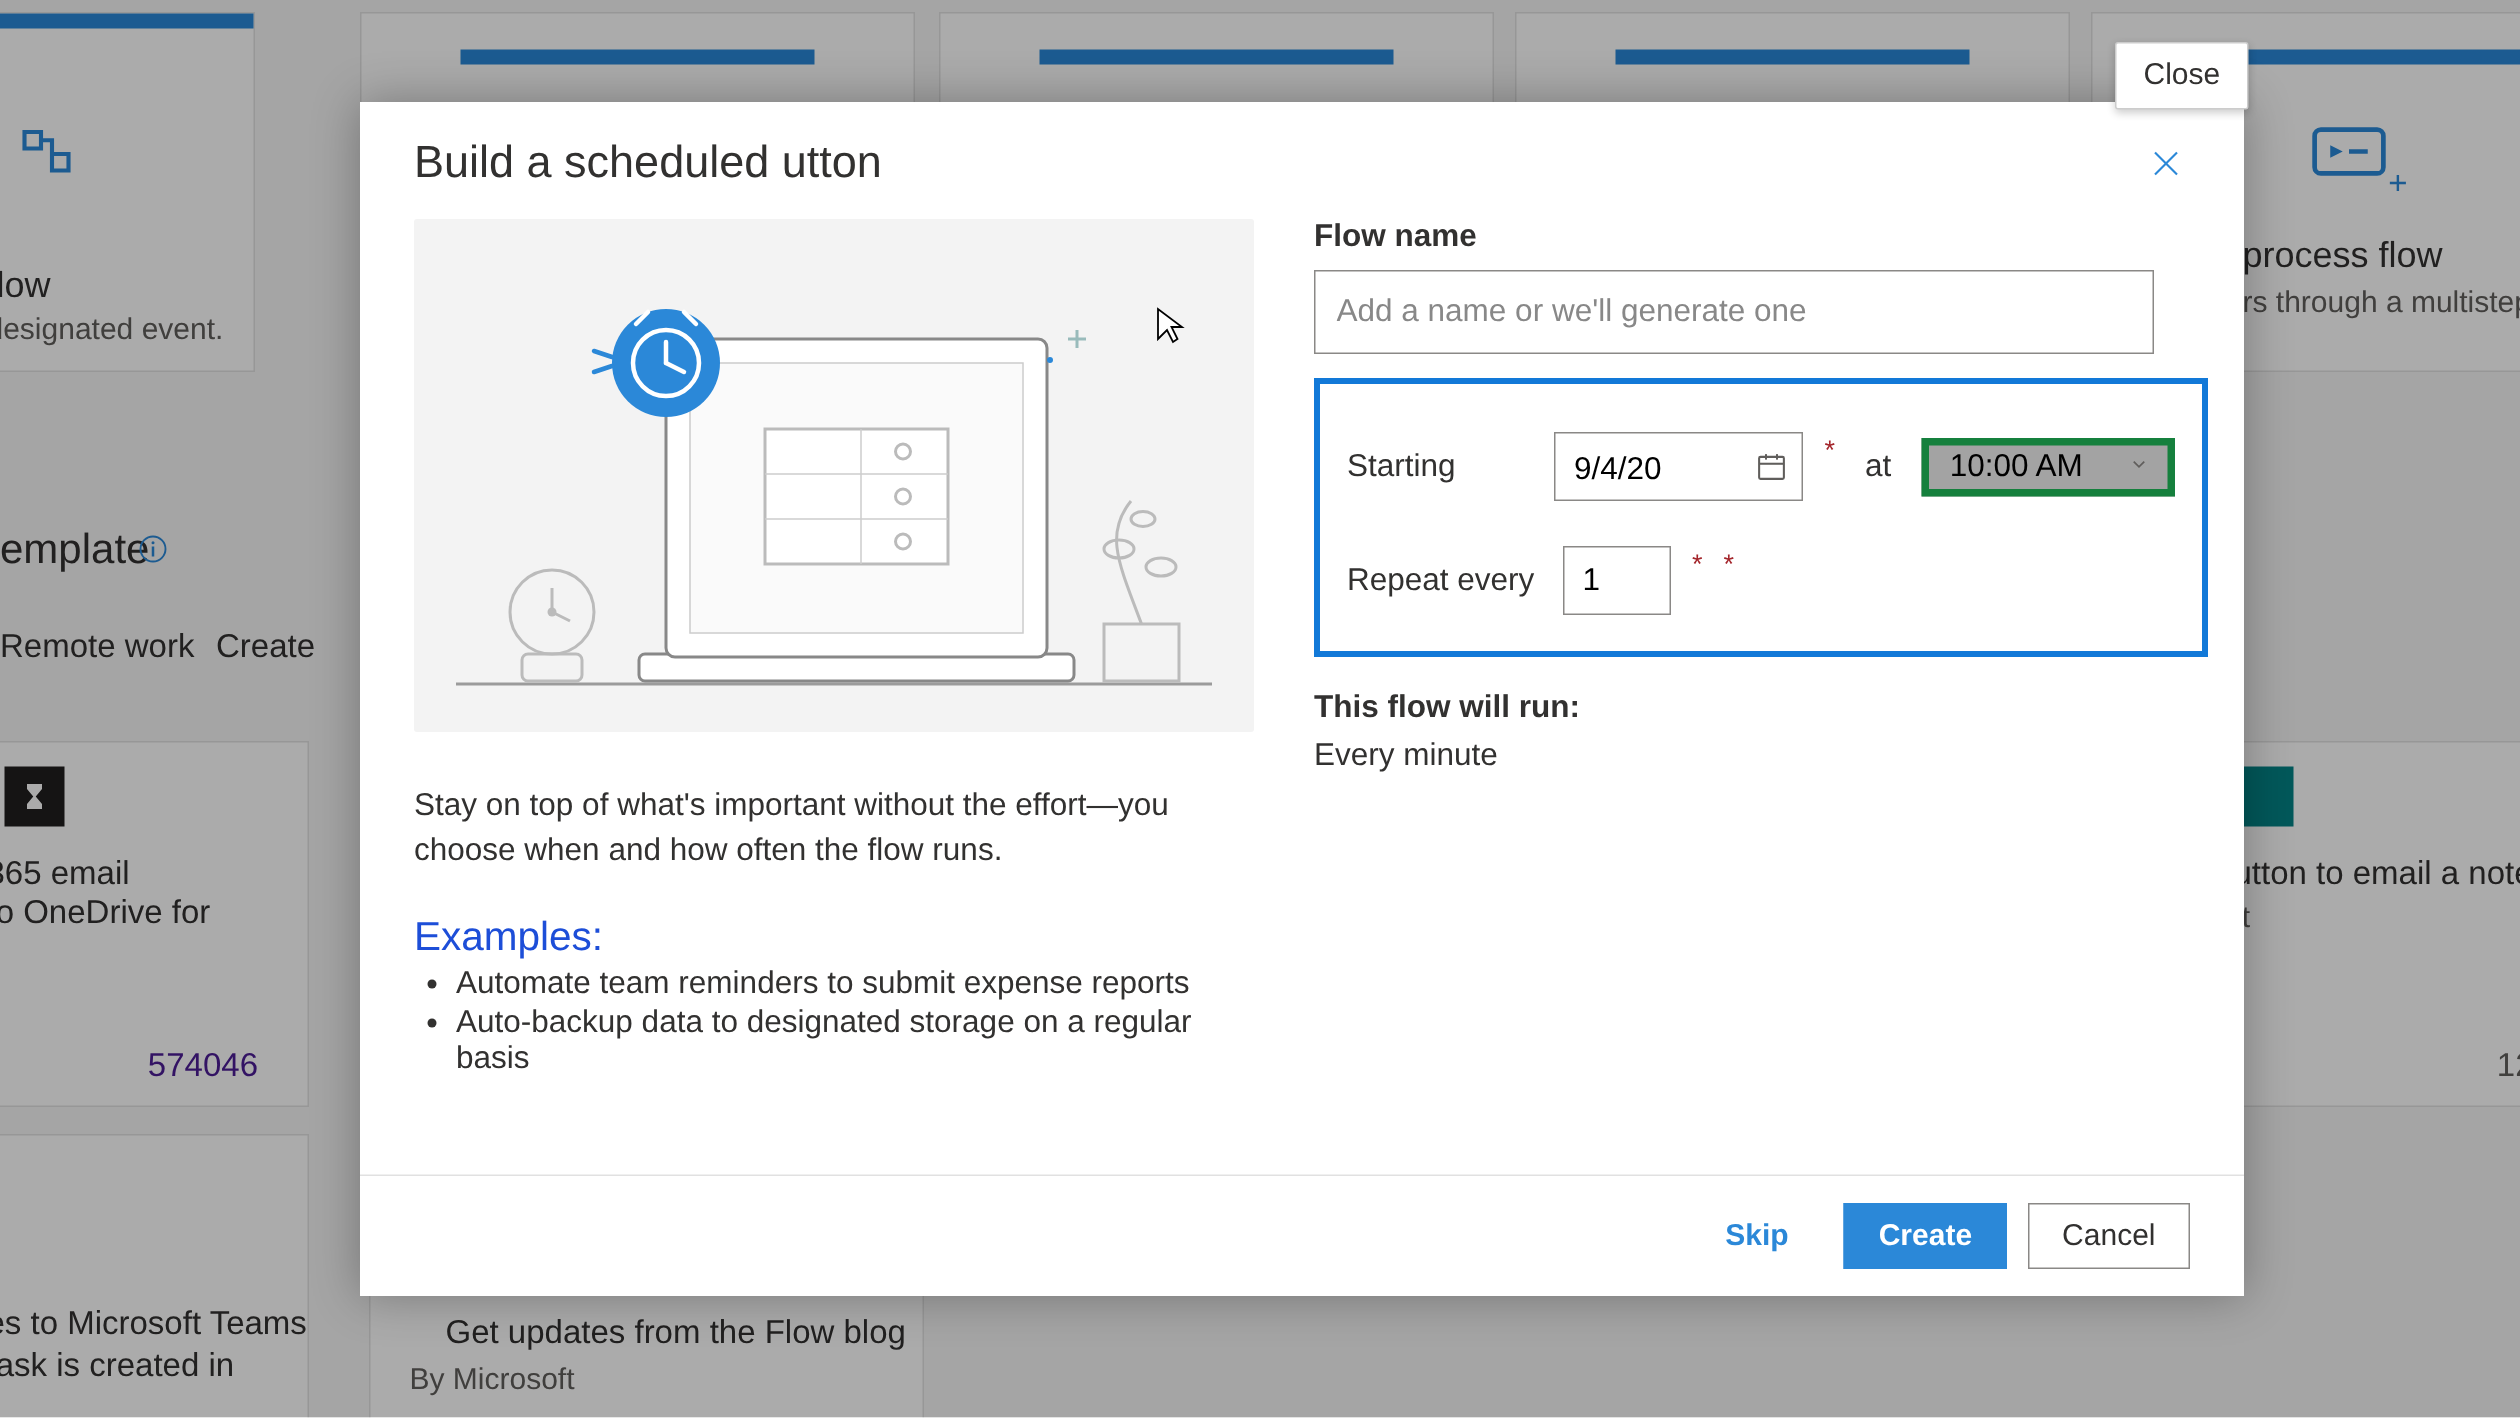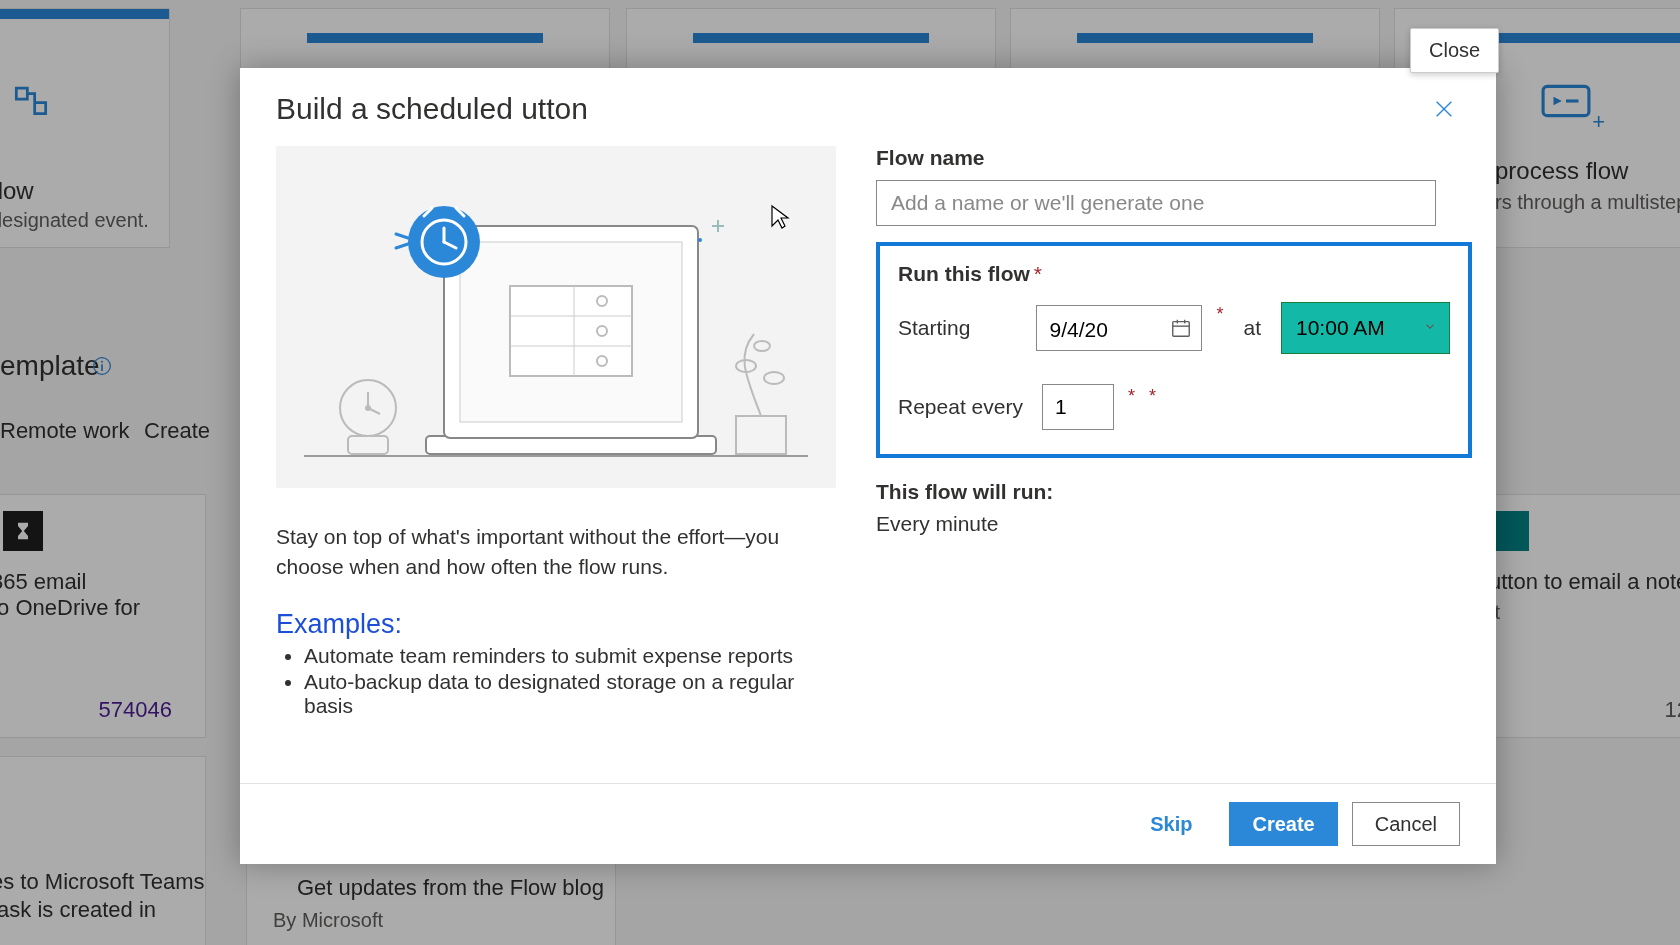--- a/index.html
+++ b/index.html
@@ -44,35 +44,35 @@
 
   .desc { margin-top: 34px; font-size: 21px; line-height: 1.45; color:#323130;}
   .examples-title { margin-top: 26px; font-size: 27px; color:#1d4ed8;}
   .examples { margin-top: 4px; padding-left: 28px; font-size: 21px; color:#323130;}
   .examples li { margin-top: 2px;}
 
   .field-label { font-size: 21px; font-weight: 600; color:#323130; margin-bottom: 10px;}
   .field-label-plain { font-weight: 400;}
   .req { color:#a4262c; font-weight:400; margin-left:4px;}
   .input {
-    width: 560px; height: 46px; border:1px solid #8a8886; padding: 0 14px; font-size: 21px; color:#323130;
+    width: 560px; height: 56px; border:1px solid #8a8886; padding: 0 14px; font-size: 21px; color:#323130;
     background:#fff;
   }
   .input::placeholder{ color:#888; }
 
   .run-box {
     margin-top: 16px; border: 4px solid #1279d8; padding: 16px 18px 24px 18px; width: 596px;
   }
   .run-row { display:flex; align-items:center; margin-top: 16px; gap: 14px;}
   .run-label { width: 130px; font-size: 21px; color:#323130;}
   .date-input { width: 166px; height: 46px; border:1px solid #8a8886; padding:4px 40px 0 12px; font-size:21px; position:relative;}
   .date-wrap { position:relative;}
   .cal-icon { position:absolute; right:10px; top:50%; transform:translateY(-50%); width:22px; height:22px; color:#605e5c;}
   .at-label { font-size: 21px; color:#323130; margin: 0 6px;}
-  .select { height:52px; border:1px solid #15803d; padding:0 40px 0 14px; font-size:21px; background:#14b8a6; position:relative; display:flex; align-items:center;}
+  .select { height:39px; border:5px solid #15803d; padding:0 40px 0 14px; font-size:21px; background:#a3a3a3; position:relative; display:flex; align-items:center;}
   .time-select { width: 174px;}
   .chev { position:absolute; right:12px; top:50%; transform:translateY(-50%); color:#605e5c; font-size:14px;}
   .num-input { width: 72px; height:46px; border:1px solid #8a8886; padding:0 12px; font-size:21px;}
   .unit-select { width: 310px;}
   .small-req { color:#a4262c; font-size:18px; align-self:flex-start; margin-top:2px;}
 
   .summary-title { margin-top: 22px; font-size: 21px; font-weight:600; color:#323130;}
   .summary-text { margin-top: 8px; font-size: 21px; color:#323130;}
 
   .modal-footer {
@@ -247,23 +247,20 @@
       </ul>
     </div>
 
     <div class="divider"></div>
 
     <div class="right-pane">
       <div class="field-label field-label-plain" style="font-weight:600;">Flow name</div>
       <input class="input" type="text" placeholder="Add a name or we'll generate one" style="">
 
       <div class="run-box">
-        <div class="field-label">
-          <span>Run this flow</span><span class="req">*</span>
-        </div>
 
         <div class="run-row">
           <div class="run-label">Starting</div>
           <div class="date-wrap">
             <input class="date-input" type="text" value="9/4/20" style="">
             <span class="cal-icon">
               <svg width="22" height="22" viewBox="0 0 24 24" fill="none" stroke="#605e5c" stroke-width="1.5">
                   <rect x="3" y="5" width="18" height="16" rx="1"></rect>
                   <line x1="3" y1="10" x2="21" y2="10"></line>
                   <line x1="8" y1="3" x2="8" y2="7"></line>

